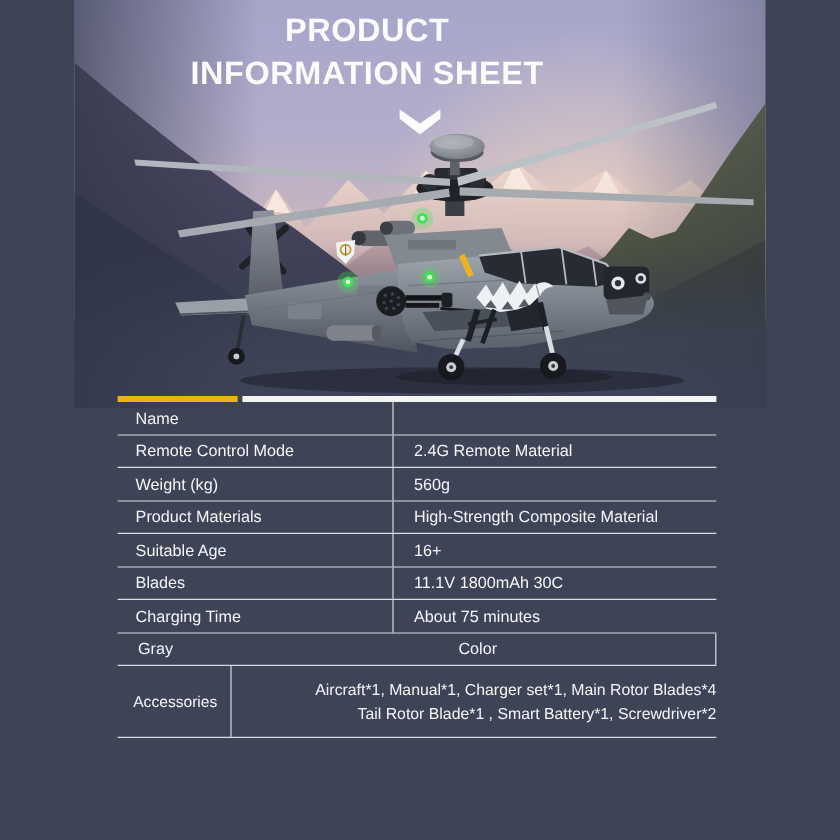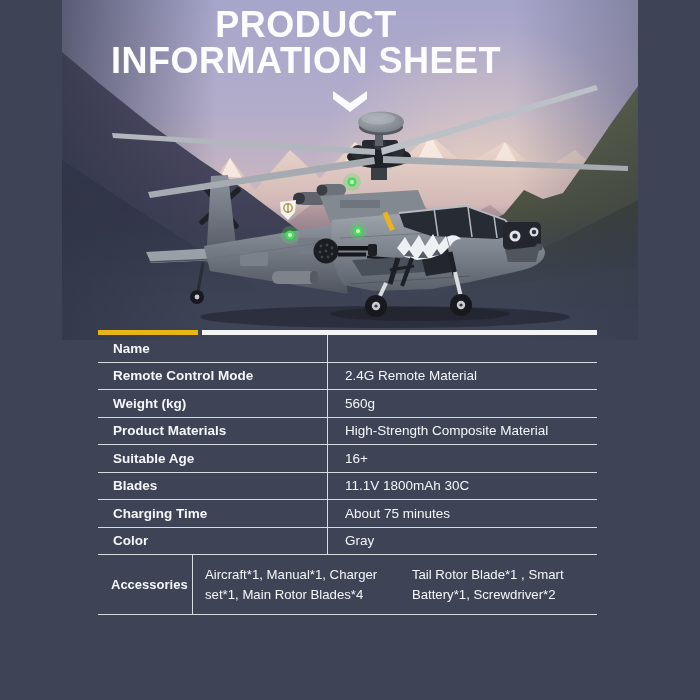--- a/index.html
+++ b/index.html
@@ -11,46 +11,46 @@
     -webkit-font-smoothing:antialiased;
   }
   .page{position:absolute;inset:0;}
   
   .hero{position:absolute;left:62px;top:0;width:576px;height:340px;}
   .hero svg{display:block;}
   
   .title{
     position:absolute;left:0;top:7px;width:612px;
     text-align:center;color:#fcfcfe;
-    font-size:36px;font-weight:bold;letter-spacing:.5px;
+    font-size:27px;font-weight:bold;letter-spacing:.5px;
     line-height:36px;
   }
   .chevron{position:absolute;left:332px;top:90px;}
   
   .spec-table{
     position:absolute;left:98px;top:330px;width:499px;
     color:#f4f6f9;font-size:13.5px;
   }
   .bar{display:flex;height:5px;}
   .bar-yellow{width:100px;background:#e9b514;}
   .bar-gap{width:4px;}
   .bar-white{flex:1;background:#f3f4f6;}
   .row{
     display:flex;align-items:stretch;height:26.5px;
     border-bottom:1px solid rgba(233,236,242,.9);
   }
   .cell{display:flex;align-items:center;box-sizing:border-box;}
   .cell.label{
-    width:230px;padding-left:15px;font-weight:bold;
+    width:230px;padding-left:15px;font-weight:normal;
     border-right:1px solid rgba(233,236,242,.9);
   }
   .cell.value{flex:1;padding-left:17px;}
   .row.acc{height:59px;}
   .row.acc .cell.label{width:95px;padding-left:13px;font-size:13px;}
-  .row.acc .cell.value{flex-direction:row;align-items:center;justify-content:center;padding-left:12px;line-height:19.5px;font-size:13.2px;}
+  .row.acc .cell.value{flex-direction:column;align-items:flex-end;justify-content:center;padding-left:12px;line-height:19.5px;font-size:13.2px;}
 </style>
 </head>
 <body>
 
 <div class="page">
 
   <div class="hero">
     <svg width="576" height="340" viewBox="62 0 576 340" xmlns="http://www.w3.org/2000/svg">
       <defs>
         <linearGradient id="sky" x1="0" y1="0" x2="0" y2="1">
@@ -298,22 +298,22 @@
     </div>
     <div class="row">
       <div class="cell label">Blades</div>
       <div class="cell value">11.1V 1800mAh 30C</div>
     </div>
     <div class="row">
       <div class="cell label">Charging Time</div>
       <div class="cell value">About 75 minutes</div>
     </div>
     <div class="row">
+      <div class="cell value">Gray</div>
       <div class="cell label">Color</div>
-      <div class="cell value">Gray</div>
     </div>
     <div class="row acc">
       <div class="cell label">Accessories</div>
       <div class="cell value">
         <div>Aircraft*1, Manual*1, Charger set*1, Main Rotor Blades*4</div>
         <div>Tail Rotor Blade*1 , Smart Battery*1, Screwdriver*2</div>
       </div>
     </div>
   </div>
 

